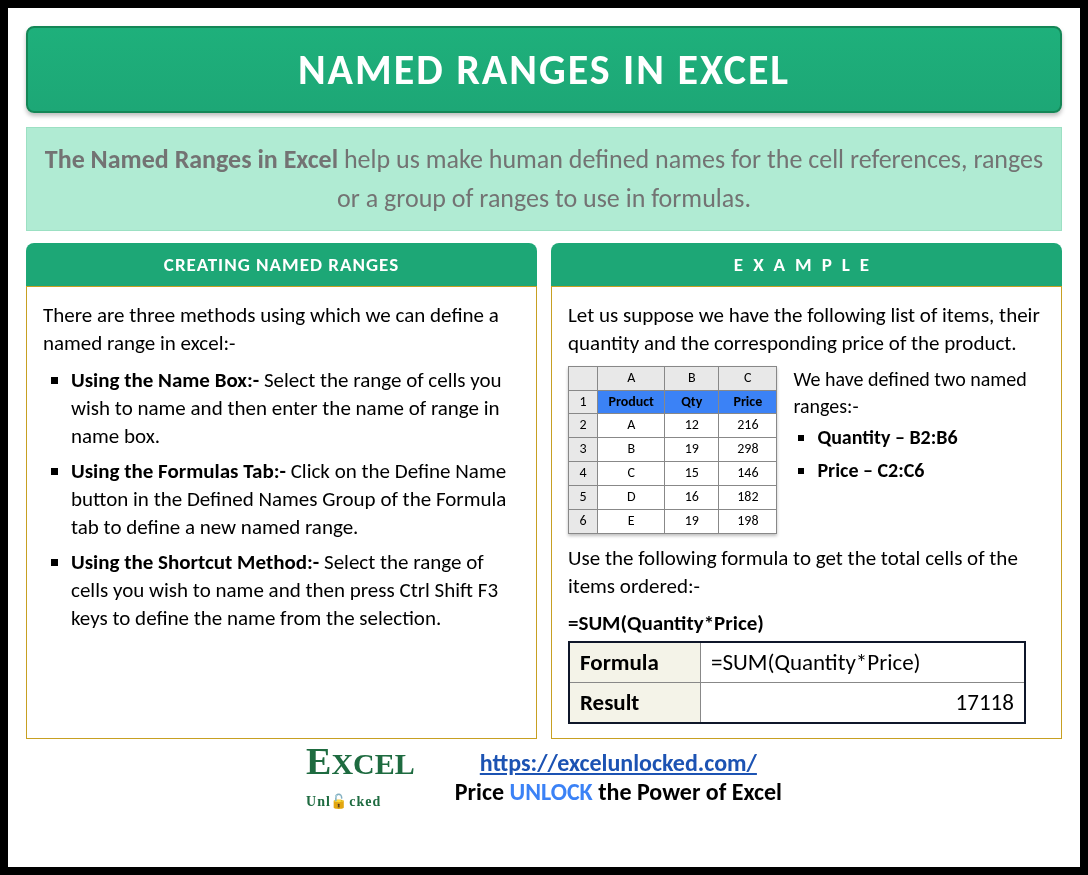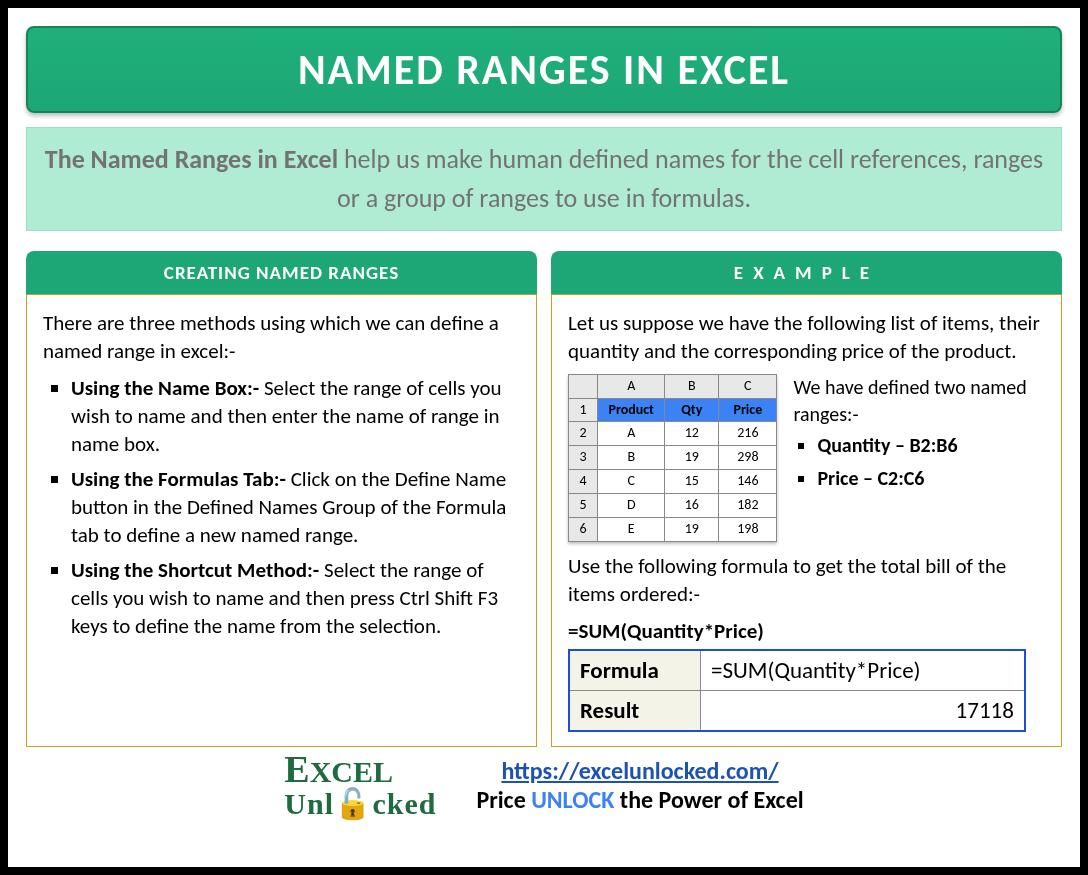--- a/index.html
+++ b/index.html
@@ -52,21 +52,20 @@
 }
 .col-header {
   background: #1da776;
   color: #fff;
   font-weight: bold;
   text-align: center;
   padding: 10px 0;
   font-size: 19px;
   border-radius: 8px 8px 0 0;
   letter-spacing: 1px;
-  margin-top: 8px;
 }
 .col-header.spaced { letter-spacing: 10px; }
 .col-body {
   border: 1.5px solid #c7a022;
   padding: 14px 16px;
   font-size: 21px;
   line-height: 1.35;
   flex: 1;
 }
 .col-body p { margin: 0 0 8px 0; }
@@ -108,21 +107,21 @@
 }
 .defined-list {
   font-size:20px;
 }
 .defined-list ul { list-style:square; padding-left:24px; margin:4px 0 0 0; }
 .formula-table {
   border-collapse: collapse;
   width: 96%;
   font-size: 23px;
   margin-top: 4px;
-  border: 2px solid #1d4ed8;
+  border: 2px solid #0f172a;
 }
 .formula-table td {
   border: 1px solid #888;
   padding: 4px 10px;
 }
 .formula-table .lbl {
   background:#f4f3e8;
   font-weight:bold;
   width:110px;
 }
@@ -136,21 +135,21 @@
 }
 .logo {
   font-family: Georgia, 'Times New Roman', serif;
   font-weight:bold;
   color:#1e6b40;
   font-size: 38px;
   line-height: 0.85;
   text-align:left;
 }
 .logo small {
-  font-size:30px;
+  font-size:14px;
   display:inline-block;
   letter-spacing:1px;
 }
 .footer-right {
   text-align:center;
   font-size:24px;
   font-weight:bold;
 }
 .footer-right a { color:#1c53b3; text-decoration:underline; }
 .unlock { color:#3b82f6; }
@@ -233,21 +232,21 @@
 
           <div class="defined-list">
             <span>We have defined two named ranges:-</span>
             <ul>
               <li><b>Quantity – B2:B6</b></li>
               <li><b>Price – C2:C6</b></li>
             </ul>
           </div>
         </div>
 
-        <p style="margin-top:10px">Use the following formula to get the total bill of the items ordered:-</p>
+        <p style="margin-top:10px">Use the following formula to get the total cells of the items ordered:-</p>
         <p style="margin:0 0 4px 0"><b>=SUM(Quantity*Price)</b></p>
         <table class="formula-table">
           <tbody>
               <tr>
                 <td class="lbl">Formula</td>
                 <td>=SUM(Quantity*Price)</td>
               </tr>
           <tr>
                 <td class="lbl">Result</td>
                 <td class="rnum">17118</td>

